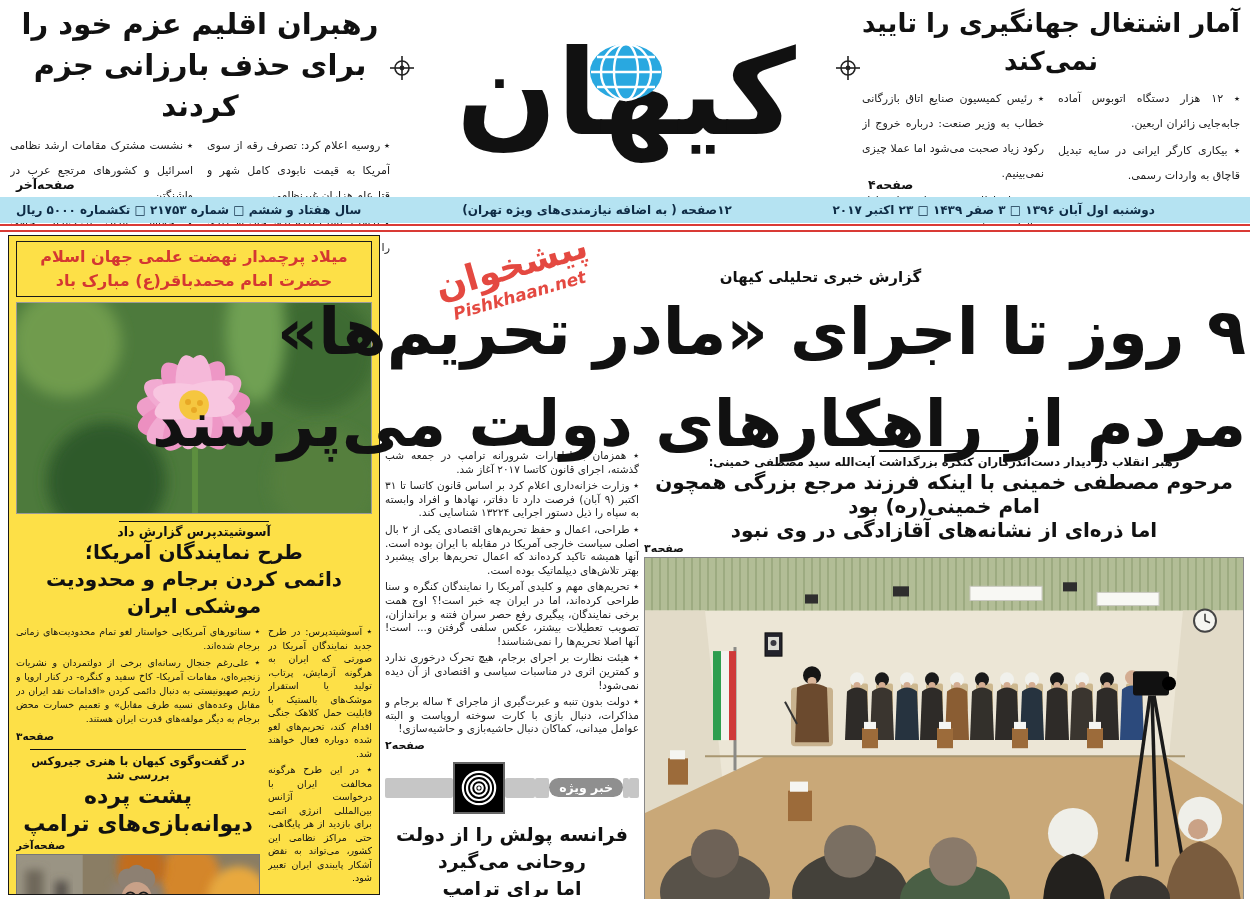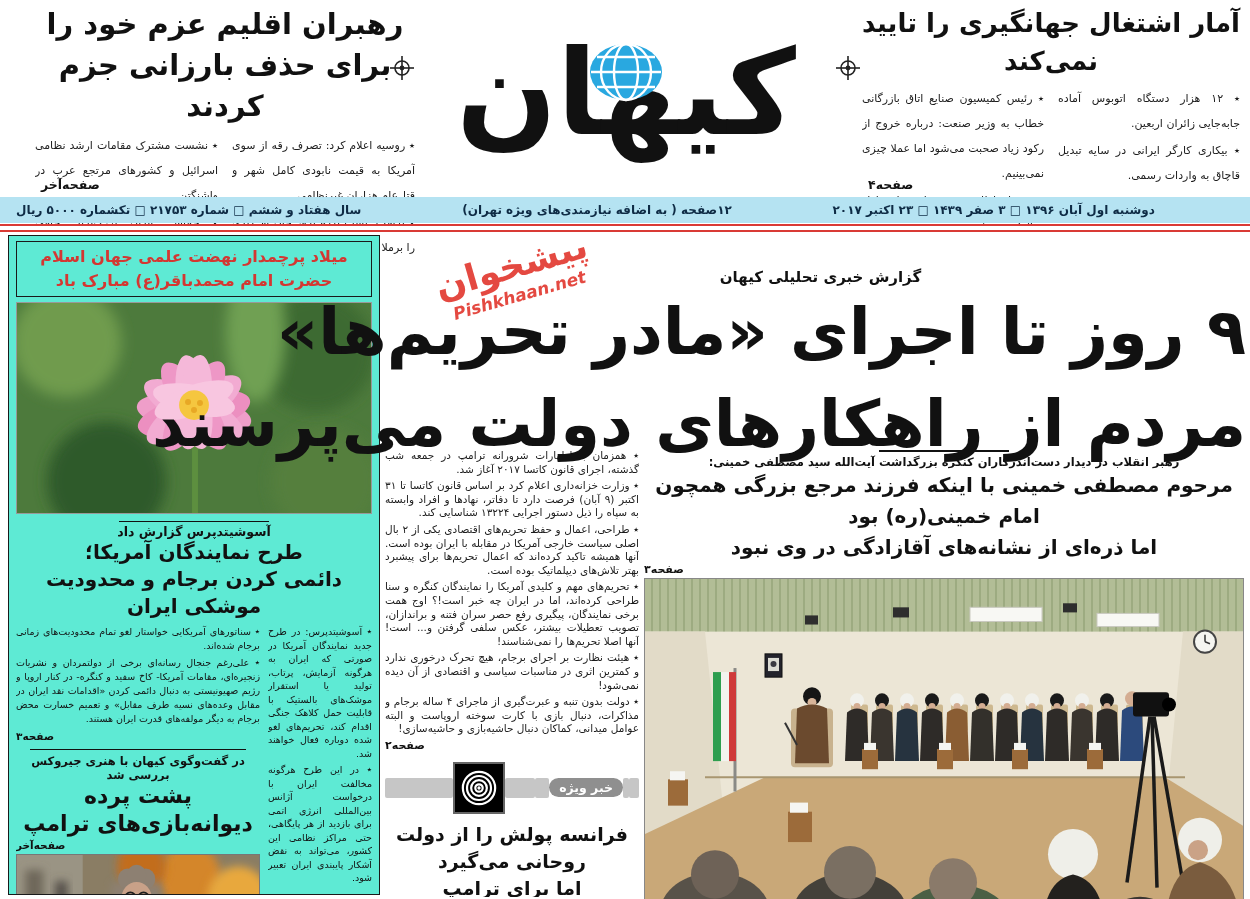--- a/index.html
+++ b/index.html
@@ -4,21 +4,21 @@
 <style>
   * { margin:0; padding:0; box-sizing:border-box; }
   body { background:#e8e8e8; }
   .page {
     position:relative; width:1250px; height:899px; margin:0 auto;
     background:#ffffff; overflow:hidden; direction:rtl; color:#111;
     font-family:"DejaVu Sans", sans-serif;
   }
   
   .top-story { position:absolute; top:4px; height:192px; }
-  .left-story  { left:4px;  width:392px;margin-left:25px; }
+  .left-story  { left:4px;  width:392px; }
   .right-story { left:856px; width:390px; }
   .hl-top { text-align:center; font-weight:bold; line-height:41px; }
   .left-story  .hl-top { font-size:29px; }
   .right-story .hl-top { font-size:26px; line-height:38px; }
   .story-bullets { display:flex; gap:14px; padding:6px 6px 0 6px;
     font-size:11px; line-height:25px; text-align:justify; color:#1c1c1c; overflow:hidden; }
   .story-bullets .col { flex:1; overflow:hidden; }
   .story-bullets p { margin-bottom:2px; }
   .page-ref-corner { position:absolute; left:12px; bottom:4px; font-weight:bold; font-size:12.5px; }
   
@@ -30,21 +30,21 @@
   .ch-left  { left:390px; }
   .ch-right { left:836px; }
   
   .datebar { position:absolute; left:0; top:197px; width:1250px; height:26px;
     background:#b5e3f2; display:flex; align-items:center; justify-content:space-between;
     padding:0 95px 0 16px; font-size:12px; font-weight:bold; color:#0e2b45; }
   .red-rule { position:absolute; left:0; top:224px; width:1250px; height:8px;
     border-top:2.5px solid #d93a35; border-bottom:2.5px solid #d93a35; background:#fff; }
   
   .left-box { position:absolute; left:8px; top:235px; width:372px; height:660px;
-    border:1.5px solid #1a1a1a; padding:5px 7px; overflow:hidden; background:#5eead4; }
+    border:1.5px solid #1a1a1a; padding:5px 7px; overflow:hidden; background:#fde047; }
   .congrats { border:1.5px solid #1a1a1a; padding:3px 4px; text-align:center;
     color:#d43732; font-weight:bold; font-size:16px; line-height:24px; }
   .lotus-wrap { margin-top:5px; height:212px; border:1px solid #999; overflow:hidden; }
   .lotus-wrap svg, .giroux-wrap svg, .photo-wrap svg { display:block; width:100%; height:100%; }
   .sep  { width:150px; margin:7px auto 2px auto; border-top:1.5px solid #111; }
   .sep2 { border-top:1.5px solid #111; margin:6px 14px 4px 14px; }
   .ap-kicker { text-align:center; font-size:12.5px; font-weight:bold; }
   .ap-hl { text-align:center; font-size:20px; font-weight:bold; line-height:27px; }
   .box-body { display:flex; gap:8px; margin-top:5px; height:372px; overflow:hidden; }
   .col-side { width:104px; font-size:9.5px; line-height:13.5px; text-align:justify; overflow:hidden; }
@@ -68,21 +68,21 @@
   .kv-fill { flex:1 1 auto; }
   .special-hl { text-align:center; font-weight:bold; font-size:19px; line-height:27px; }
   
   .main-story { position:absolute; left:395px; top:233px; width:851px; height:664px; }
   .ms-kicker { text-align:center; font-weight:bold; font-size:15px; line-height:18px;margin-top:35px; }
   .ms-hl { text-align:center; font-weight:bold; font-size:64px; line-height:92px;
     letter-spacing:-1px; white-space:nowrap; }
   .leader { position:absolute; right:2px; top:217px; width:600px; }
   .rule { width:130px; margin:0 auto 3px auto; border-top:2px solid #111; }
   .l-kicker { font-size:11.5px; font-weight:bold; text-align:center; line-height:15px; }
-  .l-hl { font-size:20px; line-height:31px; font-weight:bold; text-align:center; }
+  .l-hl { font-size:20px; line-height:24px; font-weight:bold; text-align:center; }
   .l-pr { text-align:left; font-weight:bold; font-size:11px; line-height:13px; }
   .photo-wrap { height:346px; border:1px solid #888; margin-top:2px; overflow:hidden; }
   
   .watermark { position:absolute; left:424px; top:246px; width:180px; z-index:6;
     transform:rotate(-16deg); color:#e23a31; text-align:center; opacity:.92; pointer-events:none; }
   .wm-big { font-size:36px; font-weight:bold; line-height:40px; }
   .wm-url { font-size:17px; font-weight:bold; font-style:italic; direction:ltr; }
 </style>
 </head>
 <body>

